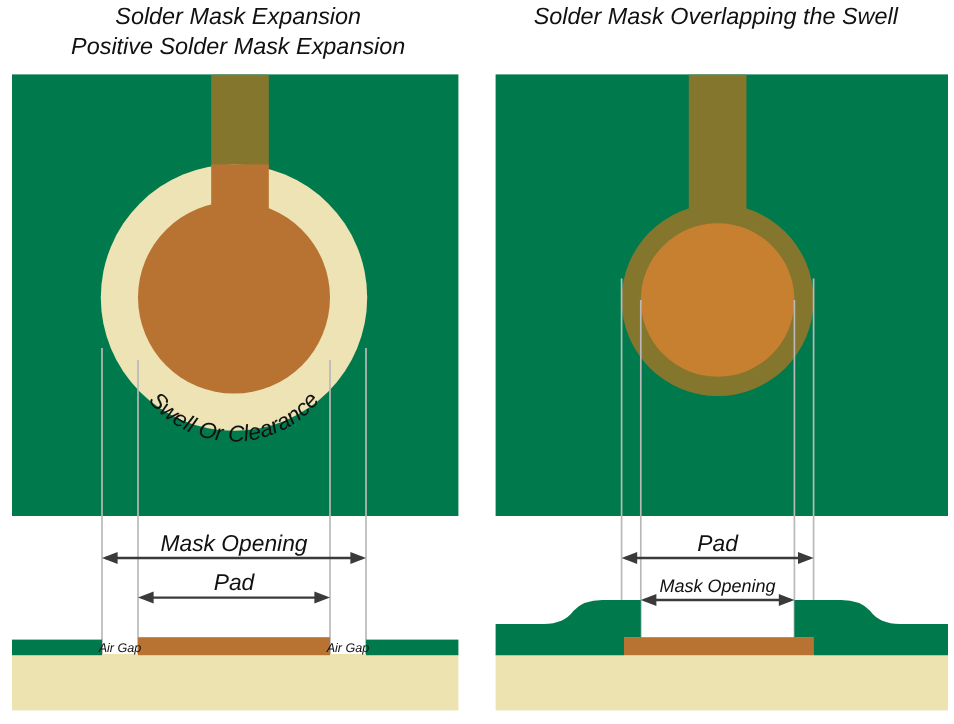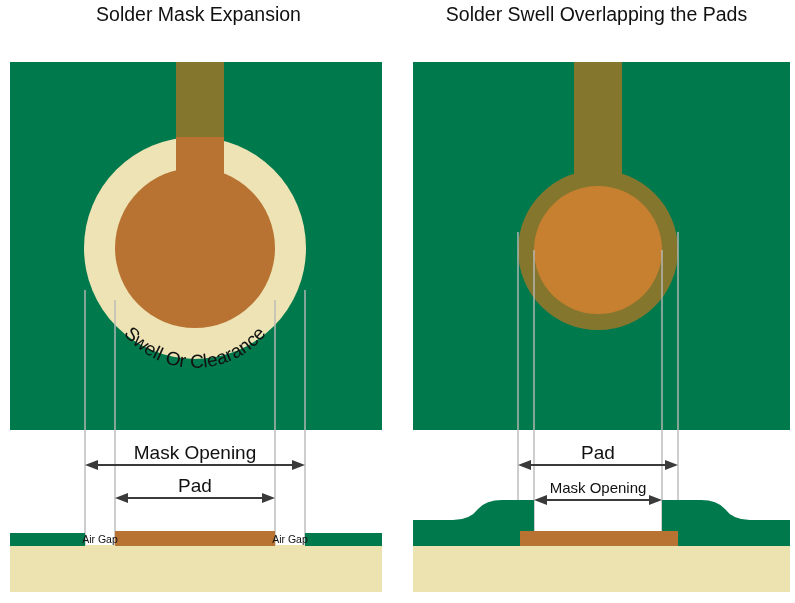--- a/index.html
+++ b/index.html
@@ -1,34 +1,35 @@
 <!DOCTYPE html>
 <html><head>
 <meta charset="utf-8">
 <style>
   html,body{margin:0;padding:0;background:#ffffff;}
   body{width:795px;height:603px;font-family:"Liberation Sans",sans-serif;color:#000;}
-  #stage{position:relative;width:795px;height:603px;overflow:hidden;background:#fff;}
+  #stage{position:relative;width:795px;height:603px;overflow:hidden;background:#fff;font-style:italic;}
   .panel{position:absolute;top:0;height:603px;width:397px;}
   .panel.left{left:0;}
   .panel.right{left:398px;}
   .title{position:absolute;left:0;width:100%;text-align:center;font-size:19.5px;line-height:25px;color:#111;letter-spacing:0px;}
   .title .l1{display:block;}
   .title .l2{display:block;}
   .svgwrap{position:absolute;left:0;top:0;width:397px;height:603px;}
   svg{display:block;}
 </style>
 </head>
 <body>
 
 <div id="stage">
 
   <div class="panel left">
     <div class="title" style="top:2px;">
       <span class="l1">Solder Mask Expansion</span>
+      <span class="l2">Positive Solder Mask Expansion</span>
     </div>
 
     <div class="svgwrap">
       <svg width="397" height="603" viewBox="0 0 397 603" xmlns="http://www.w3.org/2000/svg">
         <defs>
 
           <path id="swellArc" d="M 103 276 A 92 92 0 0 0 287 276" fill="none"></path>
           <clipPath id="leftBoardClip">
             <rect x="10" y="62" width="372" height="368"></rect>
           </clipPath>
@@ -83,21 +84,21 @@
 
           <text x="100" y="543" text-anchor="middle" font-family="Liberation Sans, sans-serif" font-size="10.5" fill="#111">Air Gap</text>
           <text x="290" y="543" text-anchor="middle" font-family="Liberation Sans, sans-serif" font-size="10.5" fill="#111">Air Gap</text>
         </g>
       </svg>
     </div>
   </div>
 
   <div class="panel right">
     <div class="title" style="top:2px;">
-      <span class="l1">Solder Swell Overlapping the Pads</span>
+      <span class="l1">Solder Mask Overlapping the Swell</span>
     </div>
 
     <div class="svgwrap">
       <svg width="397" height="603" viewBox="0 0 397 603" xmlns="http://www.w3.org/2000/svg">
         <defs>
           <clipPath id="rightBoardClip">
             <rect x="15" y="62" width="377" height="368"></rect>
           </clipPath>
 
           <clipPath id="bumpClipL">

